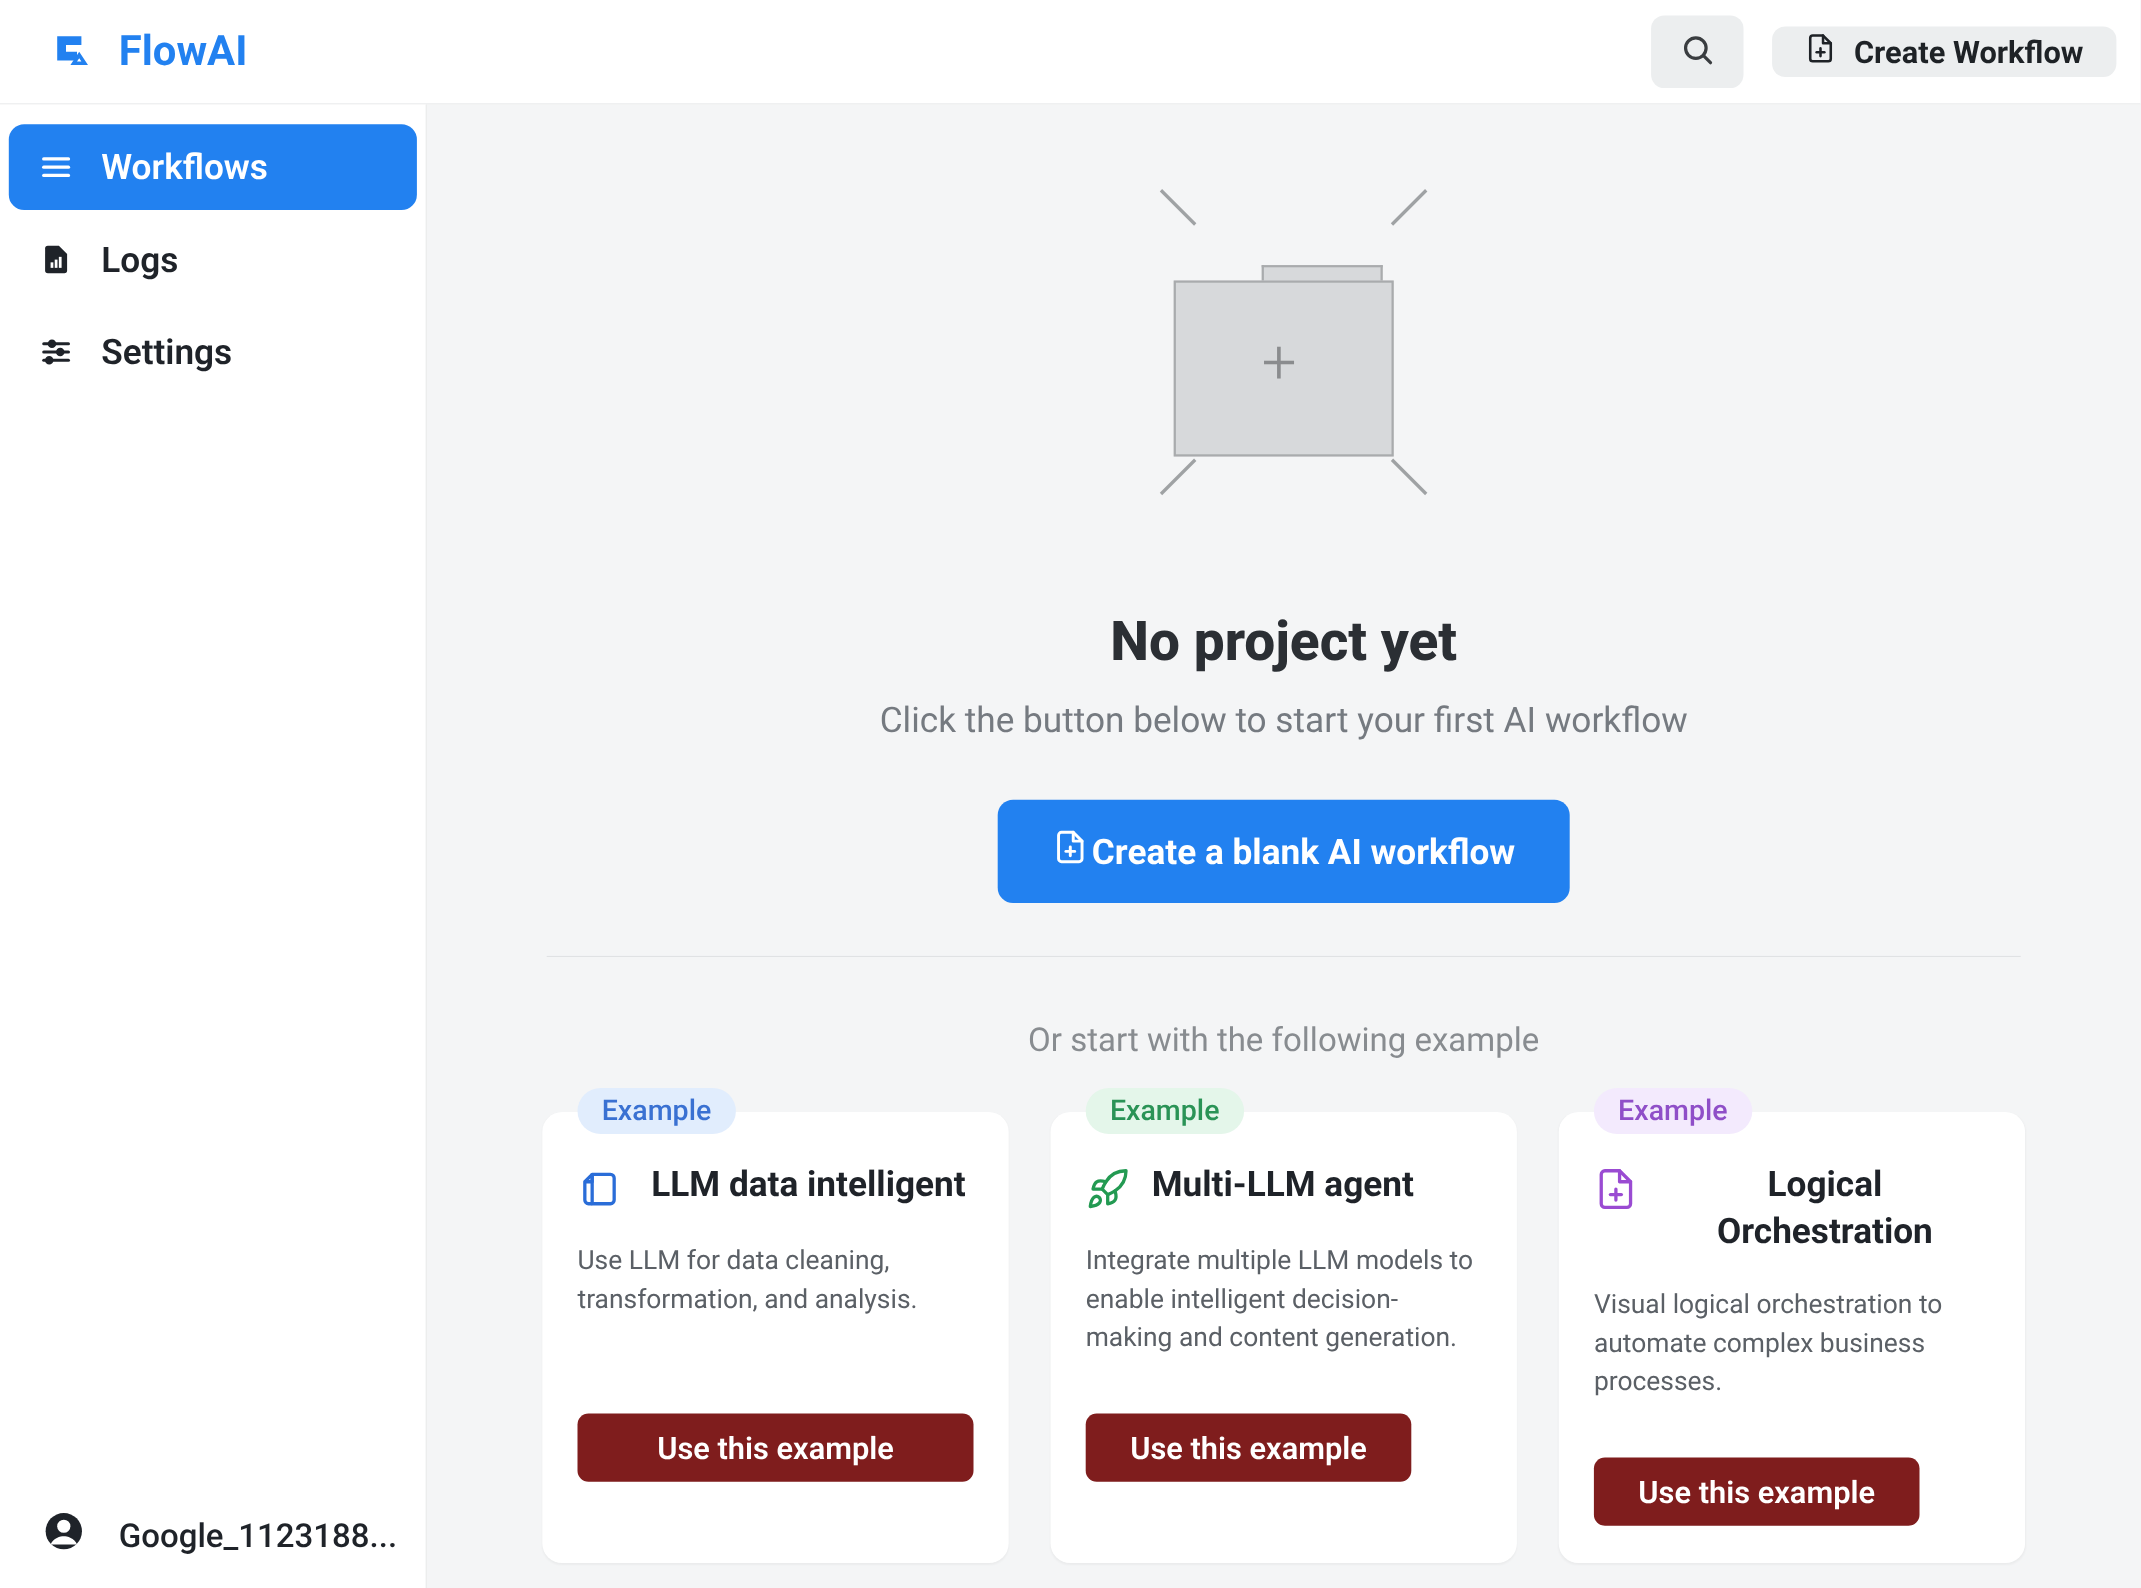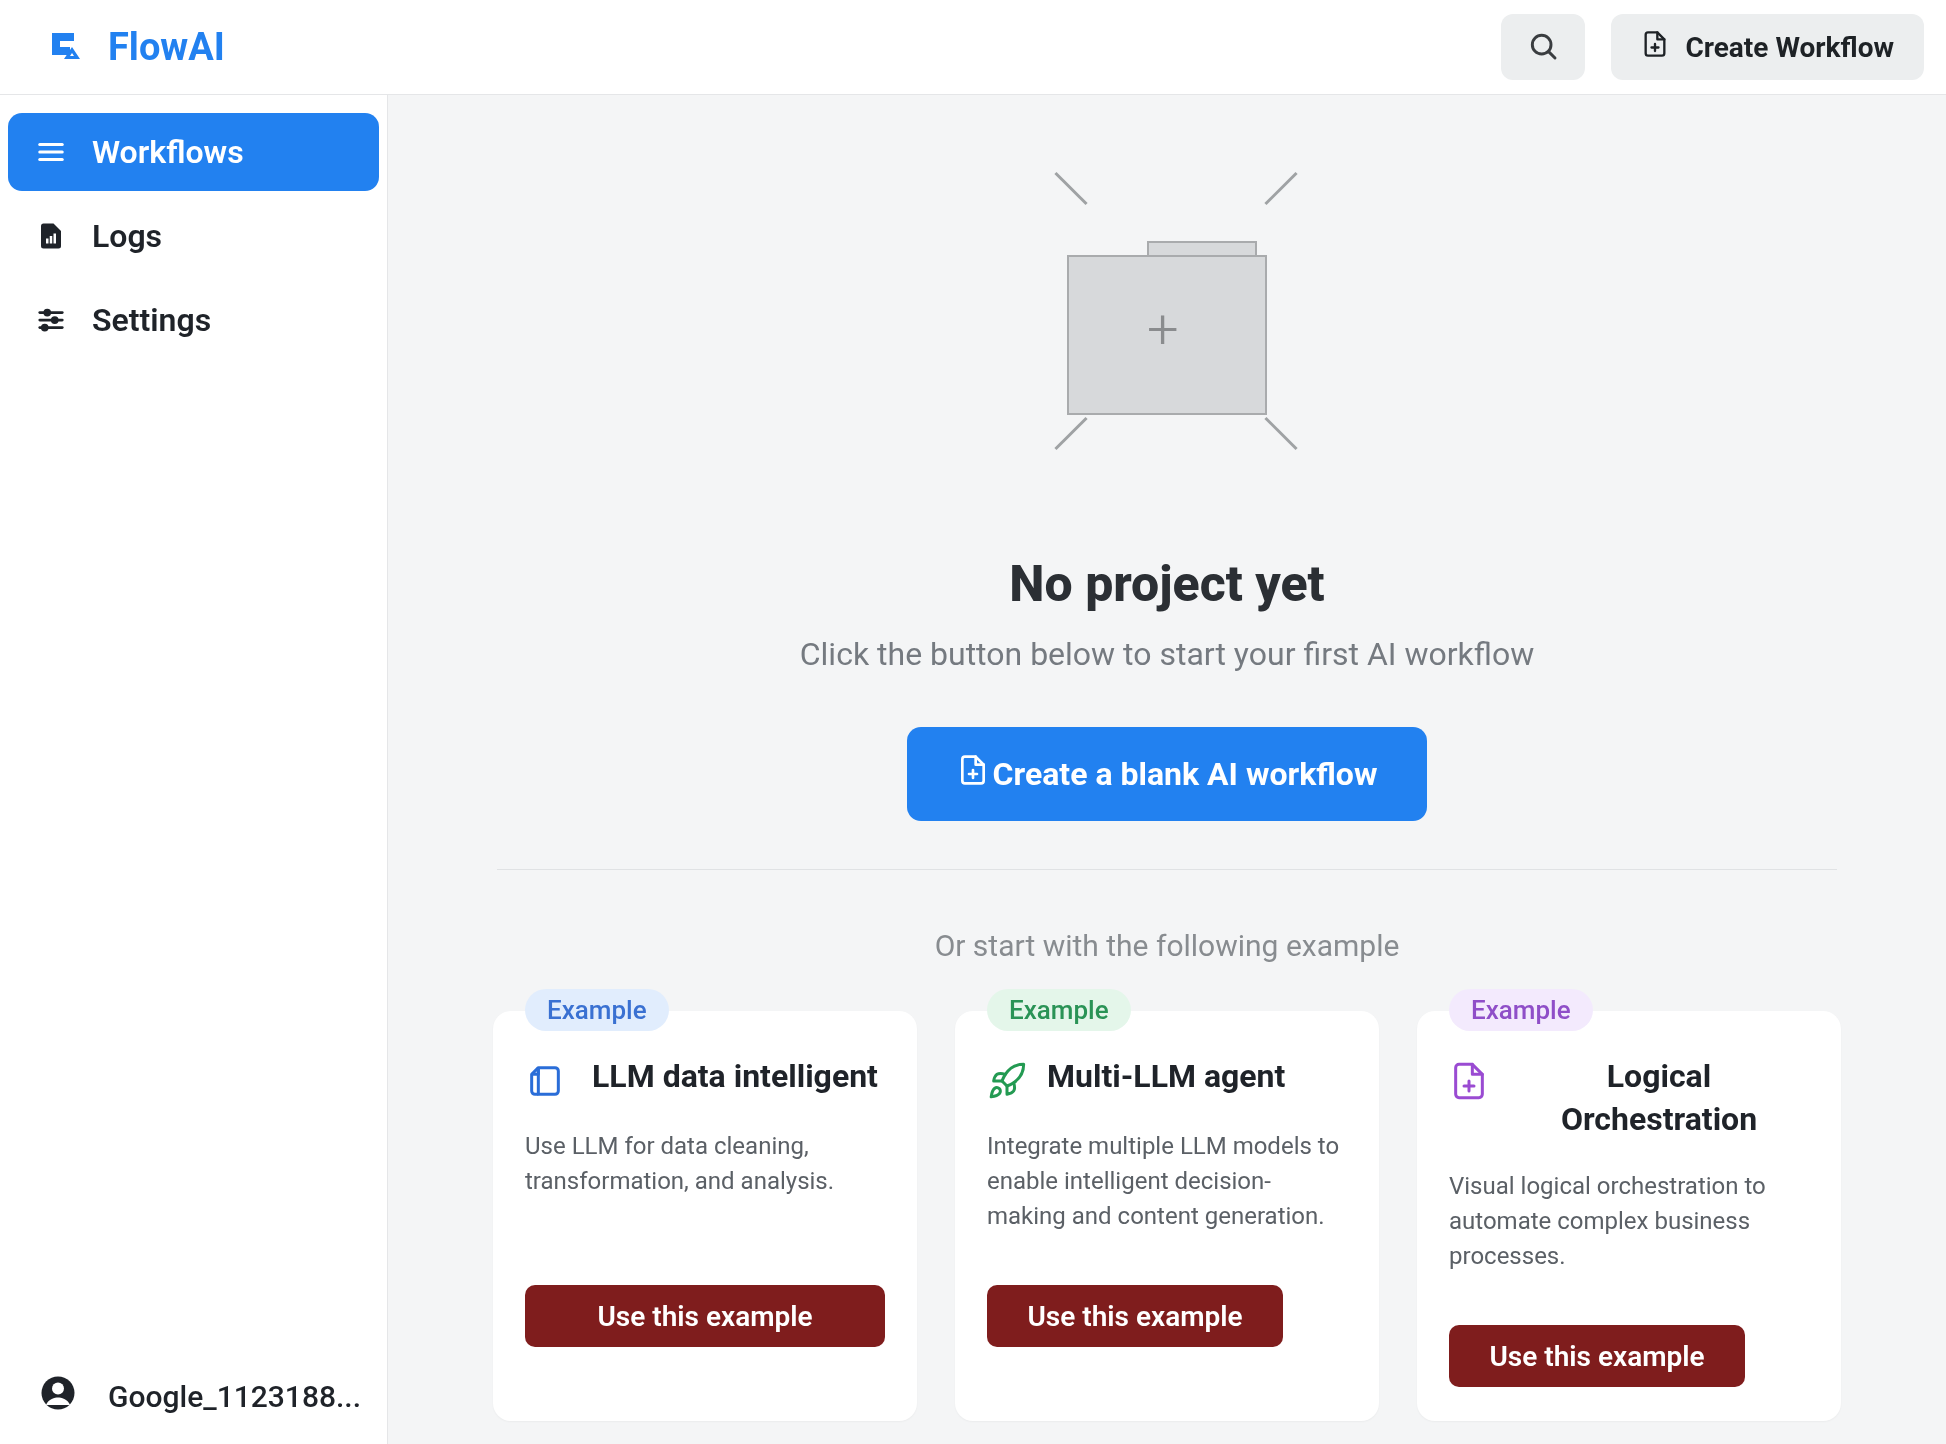--- a/index.html
+++ b/index.html
@@ -53,21 +53,21 @@
       height: 66px;
       background: #eceeef;
       border: none;
       border-radius: 12px;
       display: flex;
       align-items: center;
       justify-content: center;
       cursor: pointer;
     }
     .create-wf-btn {
-      height: 66px;
+      height: 46px;
       padding: 0 30px;
       background: #eceeef;
       border: none;
       border-radius: 12px;
       display: flex;
       align-items: center;
       gap: 16px;
       cursor: pointer;
       font-size: 28px;
       font-weight: 700;

